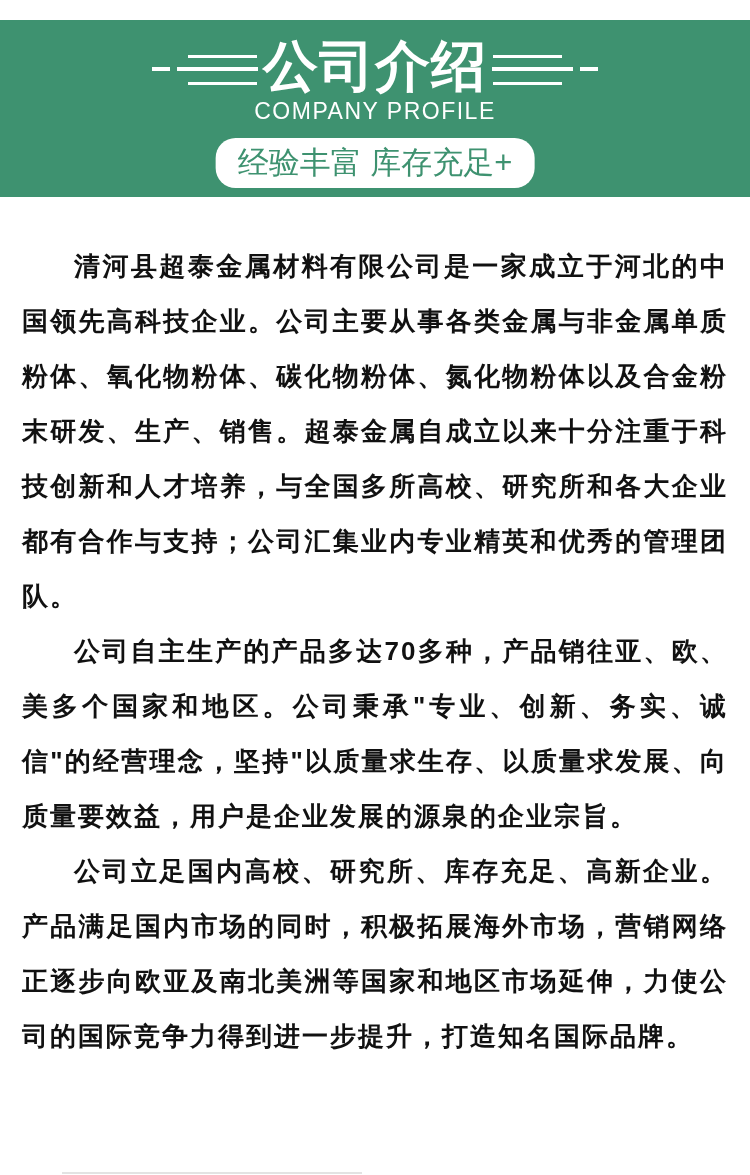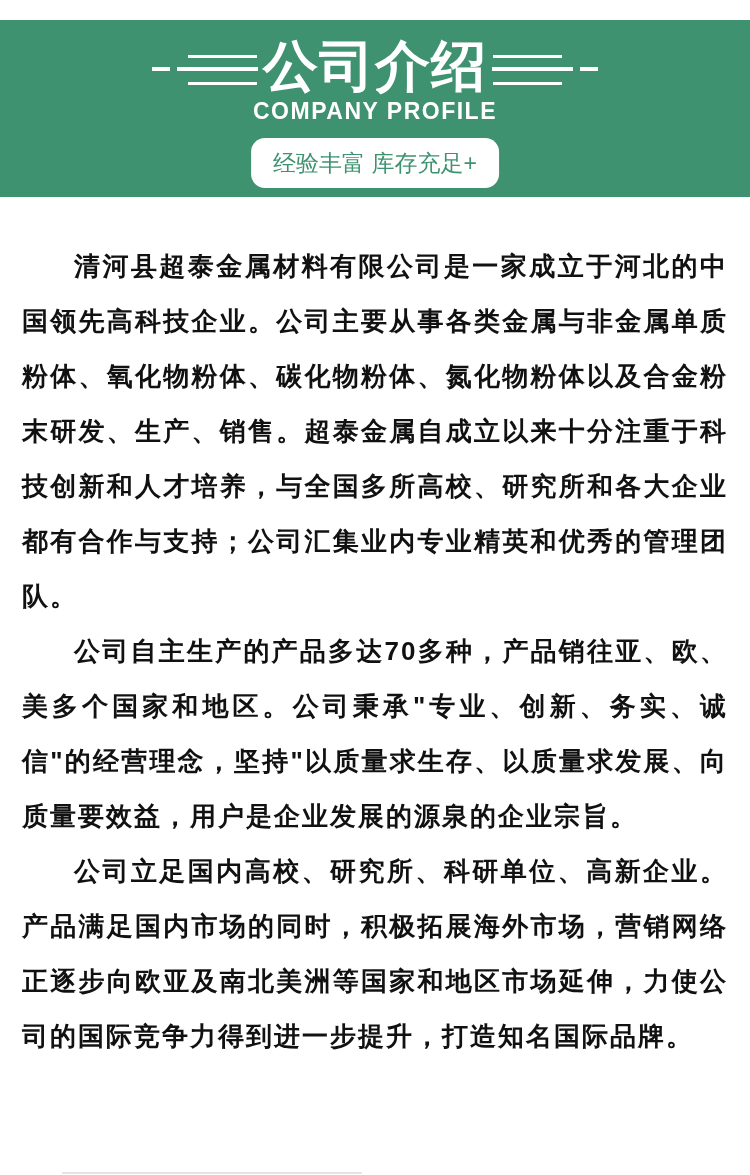--- a/index.html
+++ b/index.html
@@ -27,43 +27,43 @@
     font-weight:bold;
     letter-spacing:1px;
   }
   .banner-subtitle{
     position:absolute;
     left:0;right:0;top:80px;
     text-align:center;
     color:#ffffff;
     font-size:23px;
     line-height:22px;
-    font-weight:bold;
+    font-weight:normal;
     letter-spacing:1.5px;
   }
   .deco{position:absolute;background:#ffffff;}
   .deco.l-top   {left:188px;top:35px;width:69px;height:3px;}
   .deco.l-dash  {left:152px;top:47px;width:18px;height:4px;}
   .deco.l-mid   {left:177px;top:47px;width:81px;height:4px;}
   .deco.l-bot   {left:188px;top:62px;width:69px;height:3px;}
   .deco.r-top   {left:493px;top:35px;width:69px;height:3px;}
   .deco.r-mid   {left:492px;top:47px;width:81px;height:4px;}
   .deco.r-dash  {left:580px;top:47px;width:18px;height:4px;}
   .deco.r-bot   {left:493px;top:62px;width:69px;height:3px;}
   .badge{
     position:absolute;
     top:118px;left:50%;
     transform:translateX(-50%);
     height:50px;
     line-height:50px;
     padding:0 22px;
     background:#ffffff;
-    border-radius:14px;
+    border-radius:20px;
     color:#3e9270;
-    font-size:23px;
+    font-size:31px;
     white-space:nowrap;
   }
   .content{
     padding:42px 22px 0 22px;
     color:#111111;
     font-size:26px;
     line-height:55px;
     font-weight:600;
     letter-spacing:2px;
     text-align:justify;
@@ -97,17 +97,17 @@
     <span class="deco r-mid"></span>
     <span class="deco r-dash"></span>
     <span class="deco r-bot"></span>
 
     <div class="badge">经验丰富 库存充足+</div>
   </header>
 
   <main class="content">
     <p>清河县超泰金属材料有限公司是一家成立于河北的中国领先高科技企业。公司主要从事各类金属与非金属单质粉体、氧化物粉体、碳化物粉体、氮化物粉体以及合金粉末研发、生产、销售。超泰金属自成立以来十分注重于科技创新和人才培养，与全国多所高校、研究所和各大企业都有合作与支持；公司汇集业内专业精英和优秀的管理团队。</p>
     <p>公司自主生产的产品多达70多种，产品销往亚、欧、美多个国家和地区。公司秉承"专业、创新、务实、诚信"的经营理念，坚持"以质量求生存、以质量求发展、向质量要效益，用户是企业发展的源泉的企业宗旨。</p>
-    <p>公司立足国内高校、研究所、科研单位、高新企业。产品满足国内市场的同时，积极拓展海外市场，营销网络正逐步向欧亚及南北美洲等国家和地区市场延伸，力使公司的国际竞争力得到进一步提升，打造知名国际品牌。</p>
+    <p>公司立足国内高校、研究所、库存充足、高新企业。产品满足国内市场的同时，积极拓展海外市场，营销网络正逐步向欧亚及南北美洲等国家和地区市场延伸，力使公司的国际竞争力得到进一步提升，打造知名国际品牌。</p>
   </main>
 
   <div class="bottom-hairline"></div>
 </div>
 
 </body></html>

